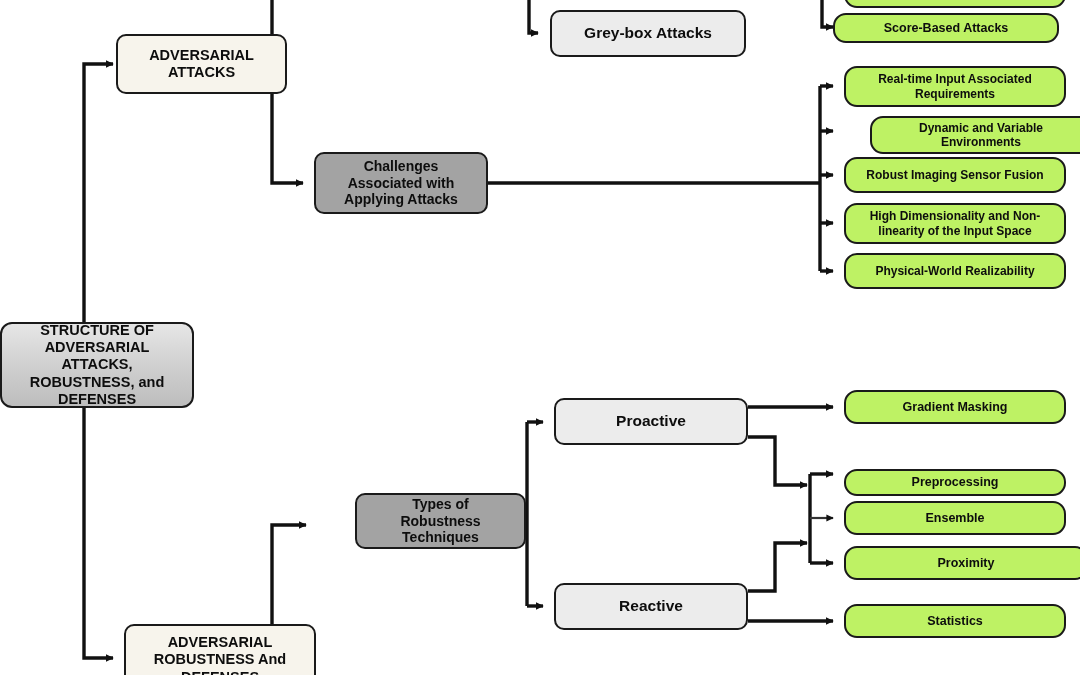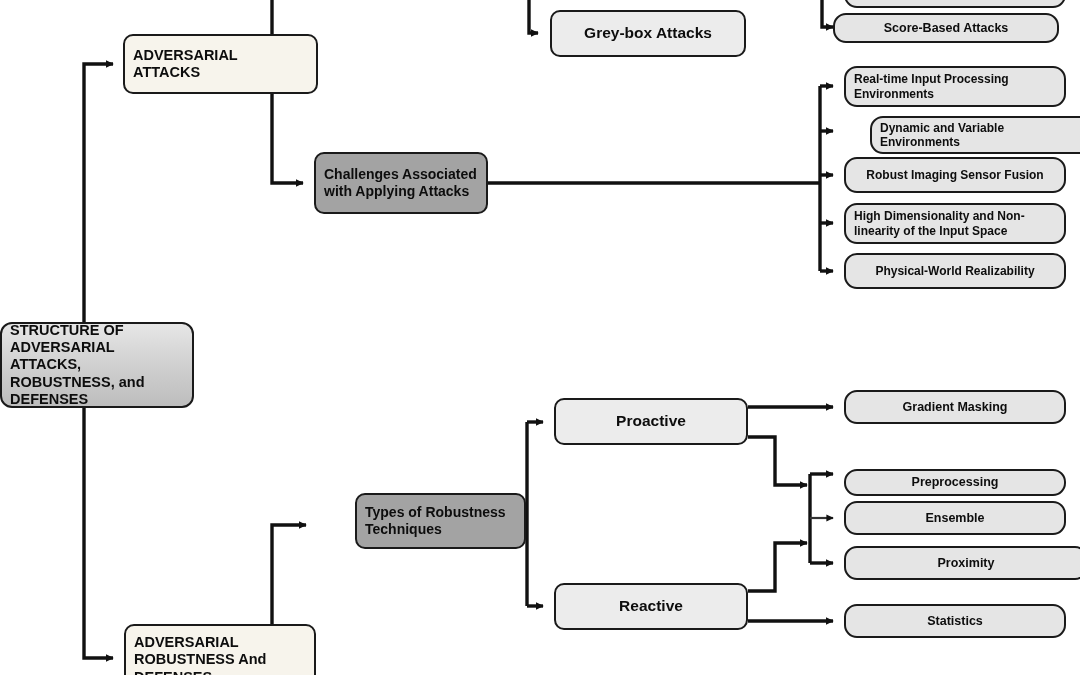--- a/index.html
+++ b/index.html
@@ -2,30 +2,30 @@
 <html><head>
 <meta charset="utf-8">
 <style>
   html,body{margin:0;padding:0;background:#ffffff;}
   body{width:1080px;height:675px;position:relative;overflow:hidden;
        font-family:"Liberation Sans",sans-serif;}
   #canvas{position:absolute;left:0;top:0;width:1080px;height:675px;}
   svg.edges{position:absolute;left:0;top:0;width:1080px;height:675px;pointer-events:none;}
 
   .node{position:absolute;box-sizing:border-box;display:flex;align-items:center;
-        justify-content:center;border:2px solid #1a1a1a;
+        justify-content:center;text-align:center;border:2px solid #1a1a1a;
         border-radius:10px;color:#0d0d0d;font-weight:bold;line-height:1.18;
-        padding:3px 8px;overflow:hidden;}
+        padding:3px 16px;overflow:hidden;}
 
   .n-root{background:linear-gradient(180deg,#e6e6e6 0%,#d2d2d2 45%,#bdbdbd 100%);
           font-size:14.5px;border-radius:12px;}
   .n-cream{background:#f7f4ec;font-size:14.5px;}
   .n-blue{background:#a3a3a3;font-size:14px;}
   .n-grey{background:#ececec;font-size:15.5px;}
-  .n-white{background:#e5e5e5;font-size:12.5px;border-radius:13px;}
+  .n-white{background:#bef264;font-size:12.5px;border-radius:13px;}
   .n-white.small{font-size:12px;}
 </style>
 </head>
 <body>
 
 <div id="canvas">
 
   <svg class="edges" viewBox="0 0 1080 675" xmlns="http://www.w3.org/2000/svg">
     <defs>
       <marker id="arw" markerWidth="9" markerHeight="9" refX="7.4" refY="4.5" orient="auto" markerUnits="userSpaceOnUse">
@@ -76,39 +76,39 @@
       <path d="M748,621 L833,621" marker-end="url(#arw)"></path>
     </g>
 
     <g fill="none" stroke="#333333" stroke-width="2.2" stroke-linecap="butt">
       <path d="M810,518 L833,518" marker-end="url(#arws)"></path>
     </g>
   </svg>
 
   <div class="node n-root" style="left:0px;top:322px;width:194px;height:86px;">STRUCTURE OF ADVERSARIAL ATTACKS, ROBUSTNESS, and DEFENSES</div>
 
-  <div class="node n-cream" style="left:123px;top:34px;width:195px;height:60px;">ADVERSARIAL ATTACKS</div>
+  <div class="node n-cream" style="left:116px;top:34px;width:171px;height:60px;">ADVERSARIAL ATTACKS</div>
 
   <div class="node n-cream" style="left:124px;top:624px;width:192px;height:72px;">ADVERSARIAL ROBUSTNESS And DEFENSES</div>
 
   <div class="node n-blue" style="left:314px;top:152px;width:174px;height:62px;">Challenges Associated with Applying Attacks</div>
 
   <div class="node n-blue" style="left:317px;top:493px;width:171px;height:56px;margin-left:38px;">Types of Robustness Techniques</div>
 
   <div class="node n-grey" style="left:550px;top:10px;width:196px;height:47px;">Grey-box Attacks</div>
 
   <div class="node n-grey" style="left:554px;top:398px;width:194px;height:47px;">Proactive</div>
 
   <div class="node n-grey" style="left:554px;top:583px;width:194px;height:47px;">Reactive</div>
 
   <div class="node n-white" style="left:844px;top:-22px;width:222px;height:30px;"></div>
 
   <div class="node n-white" style="left:833px;top:13px;width:226px;height:30px;">Score-Based Attacks</div>
 
-  <div class="node n-white small" style="left:844px;top:66px;width:222px;height:41px;">Real-time Input Processing Environments</div>
+  <div class="node n-white small" style="left:844px;top:66px;width:222px;height:41px;">Real-time Input Associated Requirements</div>
   <div class="node n-white small" style="left:844px;top:116px;width:222px;height:38px;margin-left:26px;">Dynamic and Variable Environments</div>
   <div class="node n-white small" style="left:844px;top:157px;width:222px;height:36px;">Robust Imaging Sensor Fusion</div>
   <div class="node n-white small" style="left:844px;top:203px;width:222px;height:41px;">High Dimensionality and Non-linearity of the Input Space</div>
   <div class="node n-white small" style="left:844px;top:253px;width:222px;height:36px;">Physical-World Realizability</div>
 
   <div class="node n-white" style="left:844px;top:390px;width:222px;height:34px;">Gradient Masking</div>
   <div class="node n-white" style="left:844px;top:457px;width:222px;height:27px;margin-top:12px;">Preprocessing</div>
   <div class="node n-white" style="left:844px;top:501px;width:222px;height:34px;">Ensemble</div>
   <div class="node n-white" style="left:844px;top:546px;width:244px;height:34px;">Proximity</div>
   <div class="node n-white" style="left:844px;top:604px;width:222px;height:34px;">Statistics</div>

